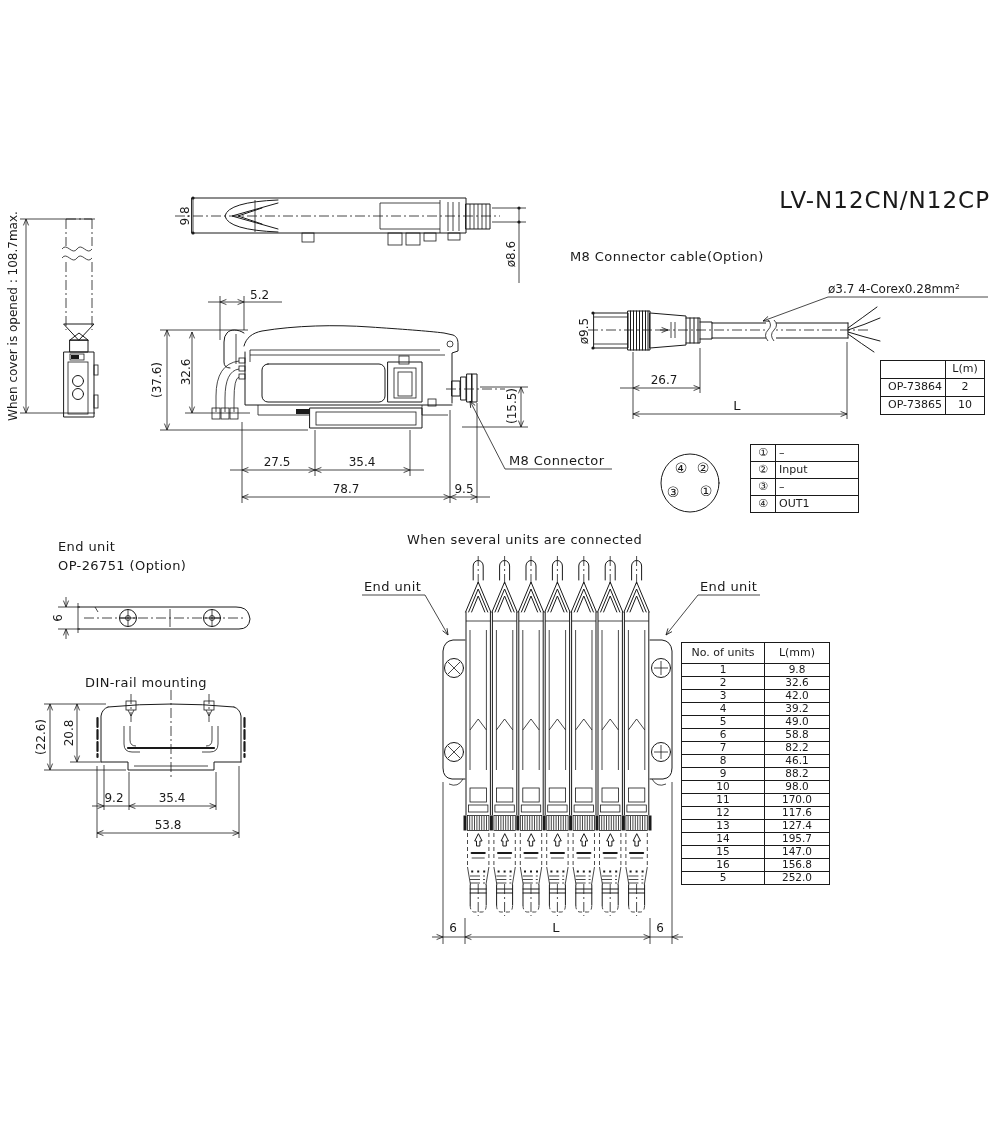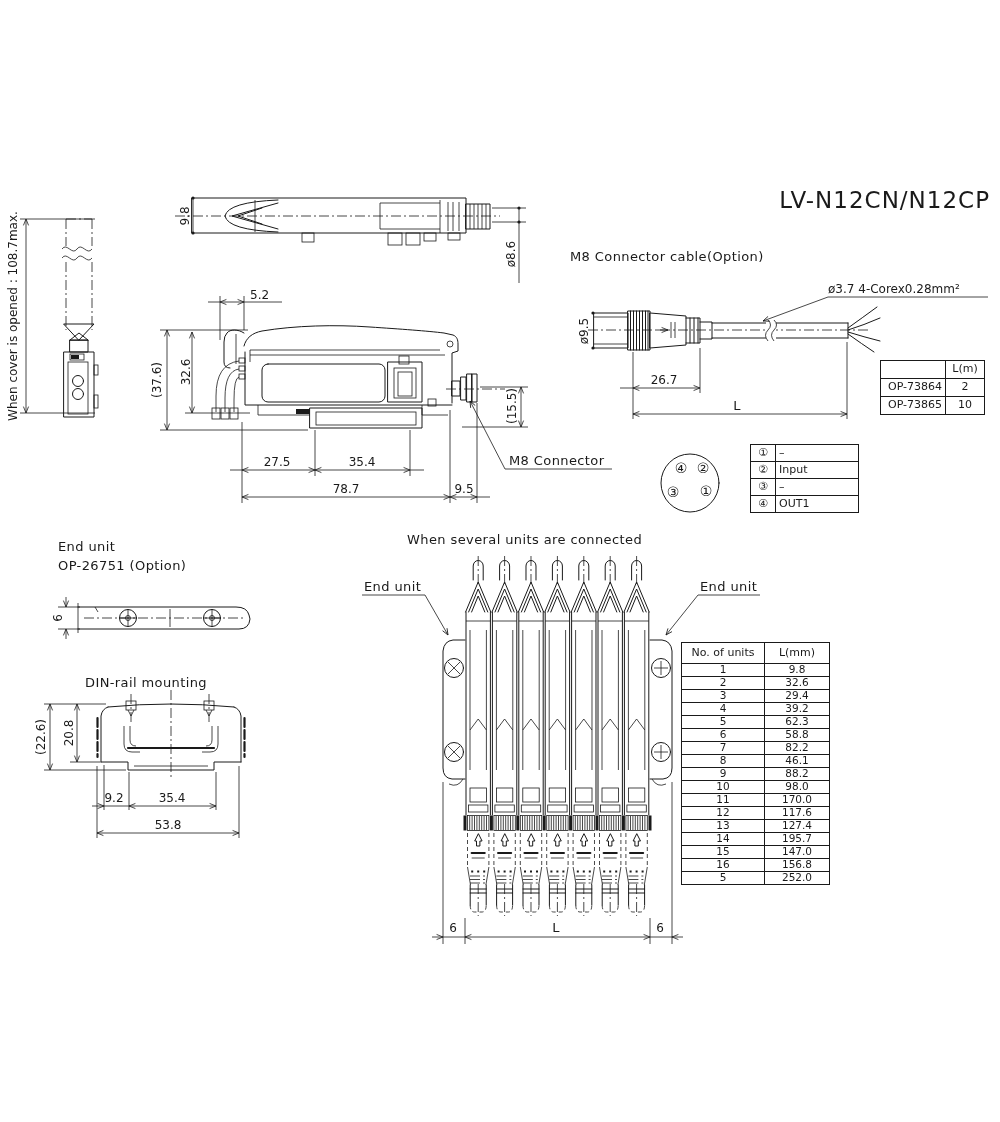--- a/index.html
+++ b/index.html
@@ -410,29 +410,29 @@
         <tr>
           <td>1</td>
           <td>9.8</td>
         </tr>
         <tr>
           <td>2</td>
           <td>32.6</td>
         </tr>
         <tr>
           <td>3</td>
-          <td>29.4</td>
+          <td>42.0</td>
         </tr>
         <tr>
           <td>4</td>
           <td>39.2</td>
         </tr>
         <tr>
           <td>5</td>
-          <td>62.3</td>
+          <td>49.0</td>
         </tr>
         <tr>
           <td>6</td>
           <td>58.8</td>
         </tr>
         <tr>
           <td>7</td>
           <td>82.2</td>
         </tr>
         <tr>

